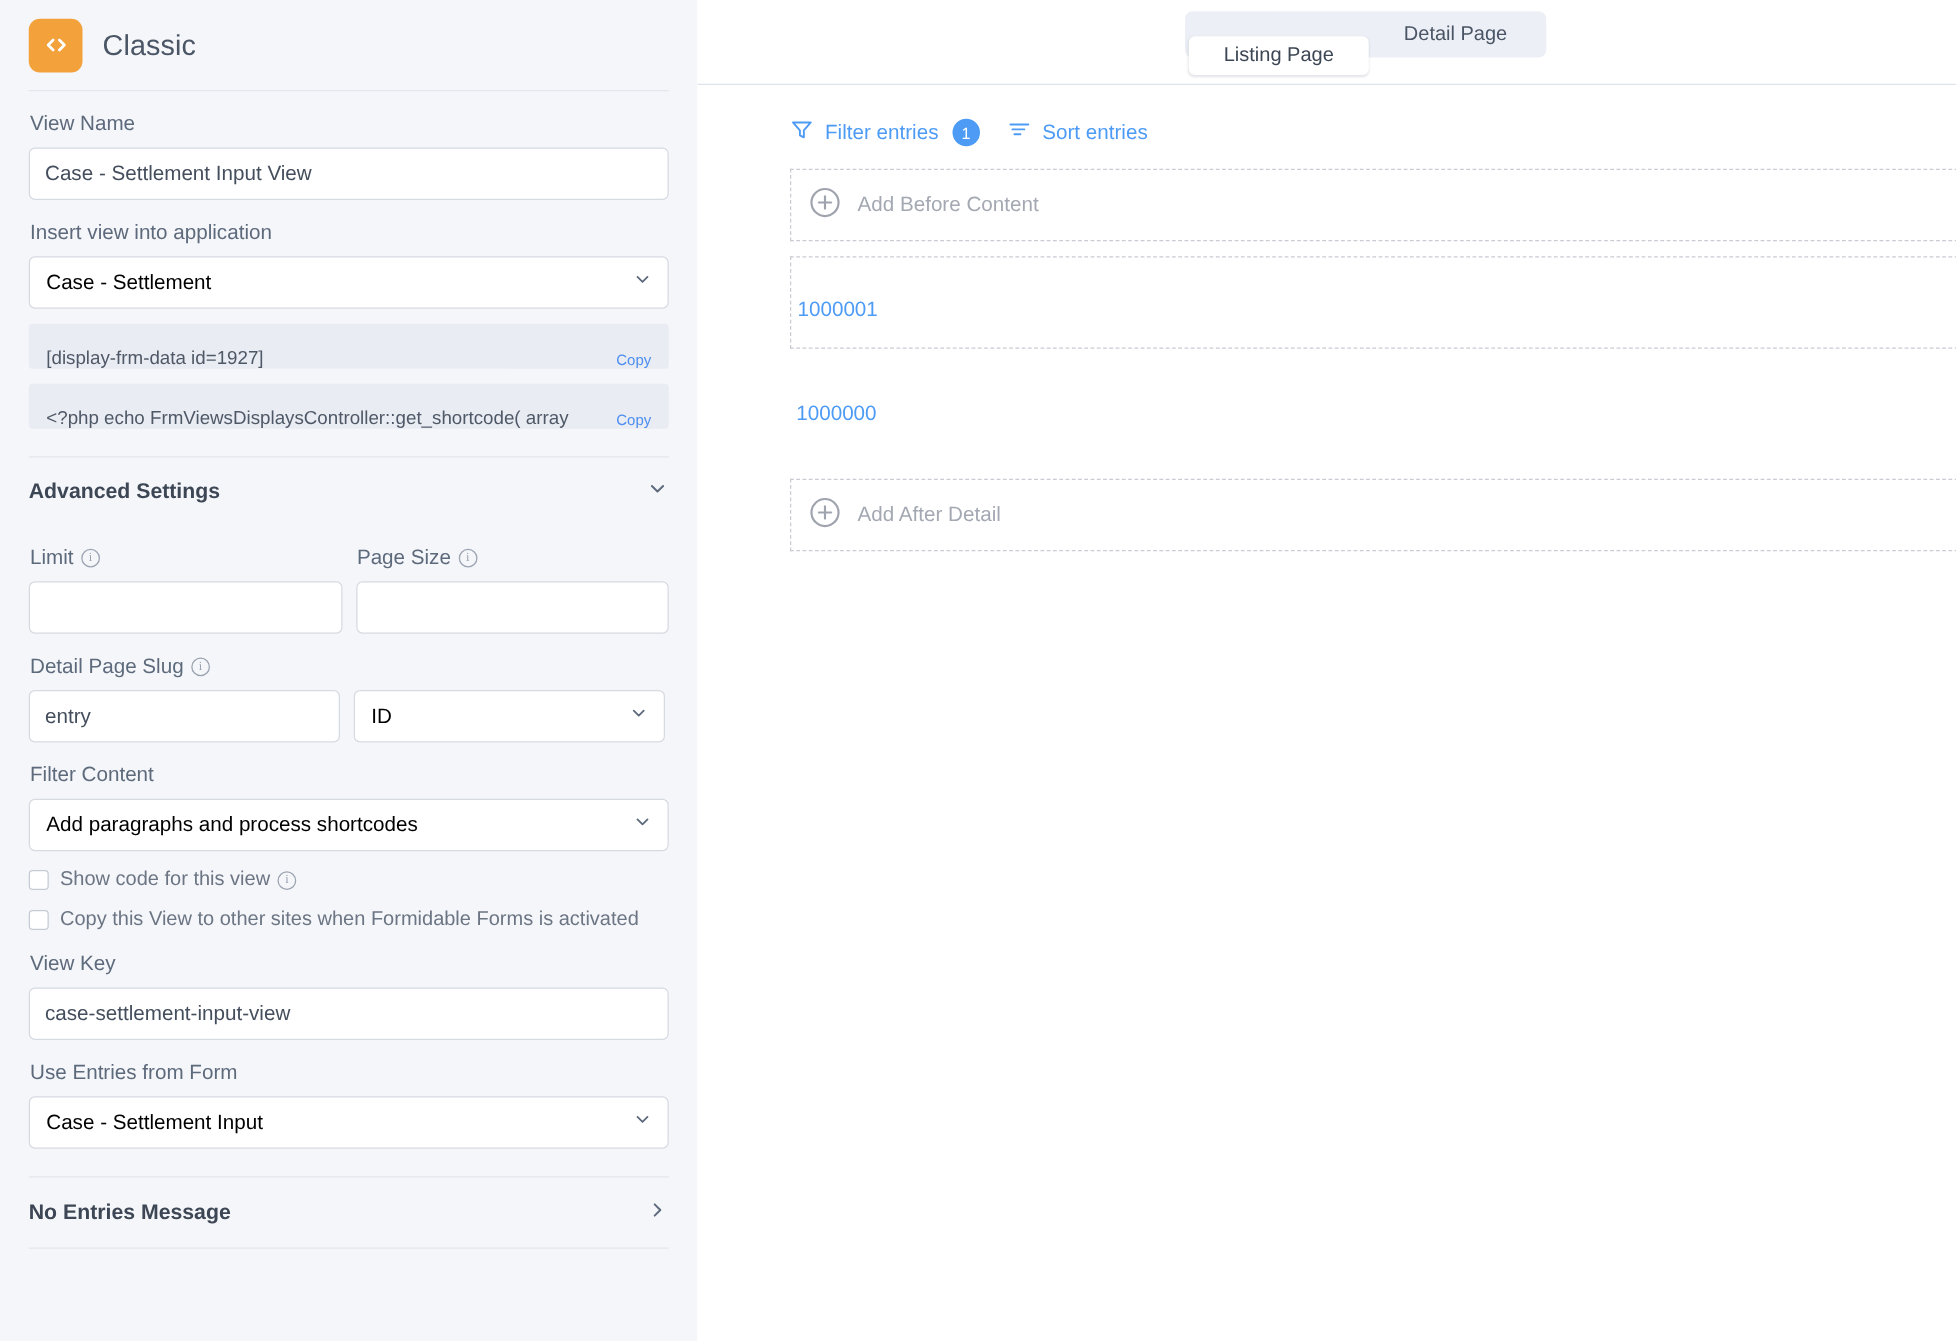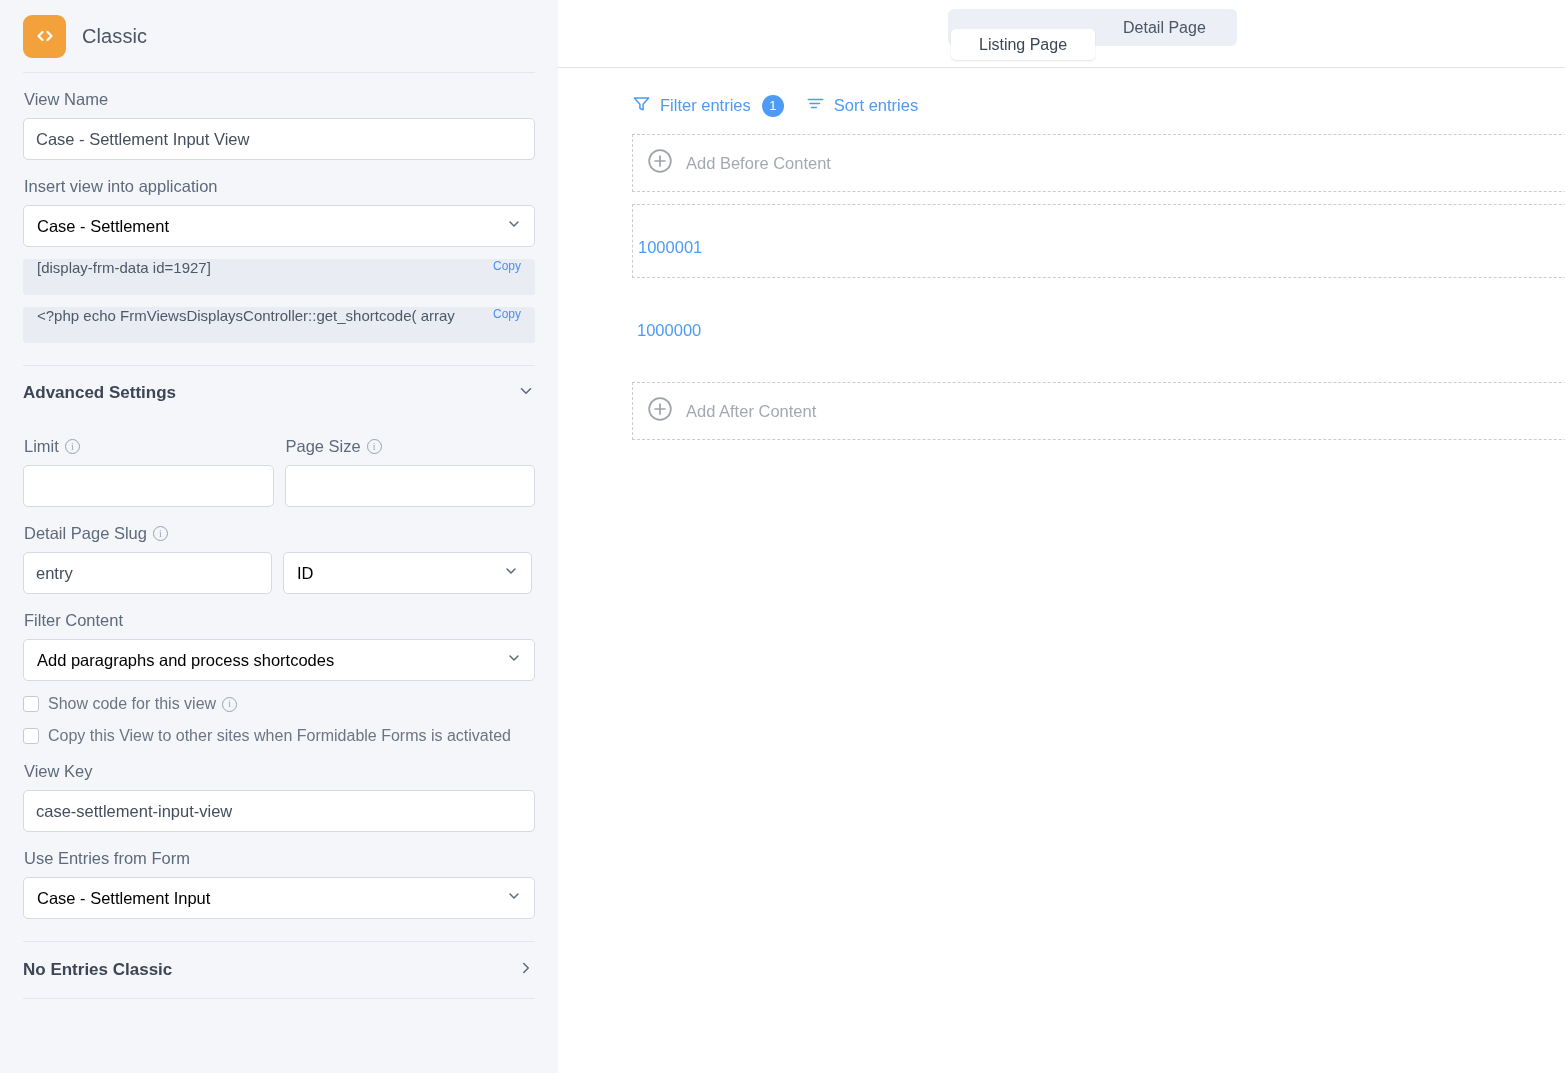--- a/index.html
+++ b/index.html
@@ -41,21 +41,21 @@
     height: 43px;
     border-radius: 9px;
     background: #f2a13b;
     display: flex;
     align-items: center;
     justify-content: center;
     flex: 0 0 43px;
   }
   .brand-logo svg { display: block; }
   .brand-title {
-    font-size: 20px;
+    font-size: 23px;
     color: #4a5565;
     font-weight: 400;
     letter-spacing: .1px;
   }
 
   .hr {
     height: 1px;
     background: #e3e6ec;
     margin: 0;
   }
@@ -100,21 +100,21 @@
     top: 50%;
     transform: translateY(-50%);
     pointer-events: none;
   }
 
   .shortcode-row {
     height: 36px;
     background: #e9ecf3;
     border-radius: 3px;
     display: flex;
-    align-items: flex-start;
+    align-items: flex-end;
     padding: 0 14px;
     margin-top: 12px;
     overflow: hidden;
   }
   .shortcode-text {
     flex: 1 1 auto;
     font-size: 15px;
     color: #4f5866;
     white-space: nowrap;
     overflow: hidden;
@@ -455,21 +455,21 @@
       <span class="chev">
         <svg width="16" height="16" viewBox="0 0 24 24" fill="none" stroke="#5d6a7c" stroke-width="2.2" stroke-linecap="round" stroke-linejoin="round">
             <polyline points="6,9 12,15 18,9"></polyline>
           </svg>
       </span>
     </div>
 
     <div class="section-divider"></div>
 
     <div class="accordion-row">
-      <span class="accordion-title">No Entries Classic</span>
+      <span class="accordion-title">No Entries Message</span>
       <span>
         <svg width="18" height="18" viewBox="0 0 24 24" fill="none" stroke="#5d6a7c" stroke-width="2.1" stroke-linecap="round" stroke-linejoin="round">
             <polyline points="9,6 15,12 9,18"></polyline>
           </svg>
       </span>
     </div>
 
     <div class="hr"></div>
   </aside>
 
@@ -533,19 +533,19 @@
 
       <div class="dashed-box">
         <div class="add-zone">
           <span class="plus-circle">
             <svg width="26" height="26" viewBox="0 0 24 24" fill="none" stroke="#9ea3ad" stroke-width="1.6" stroke-linecap="round">
               <circle cx="12" cy="12" r="10"></circle>
               <line x1="12" y1="7.5" x2="12" y2="16.5"></line>
               <line x1="7.5" y1="12" x2="16.5" y2="12"></line>
             </svg>
           </span>
-          <span class="add-text">Add After Content</span>
+          <span class="add-text">Add After Detail</span>
         </div>
       </div>
 
     </div>
   </section>
 </div>
 
 </body></html>

